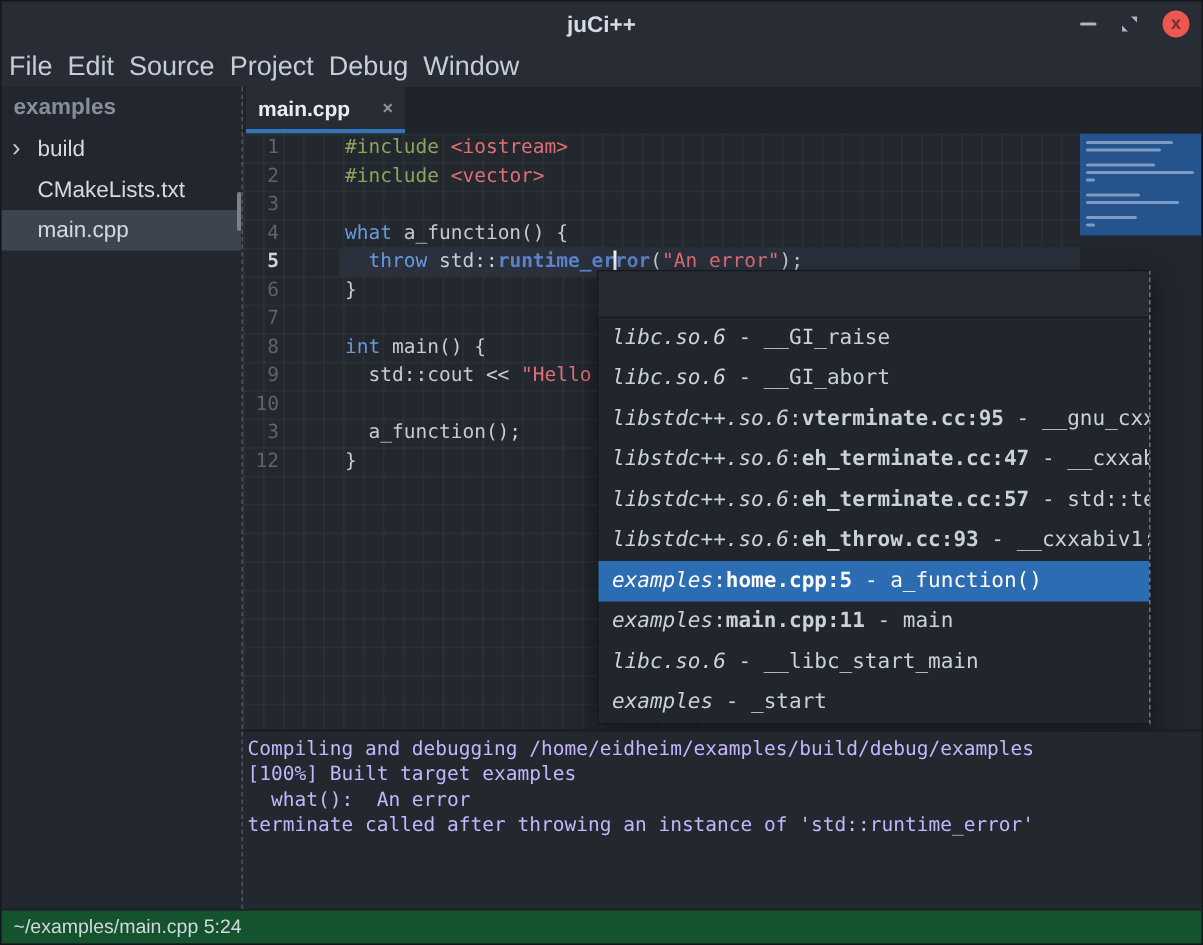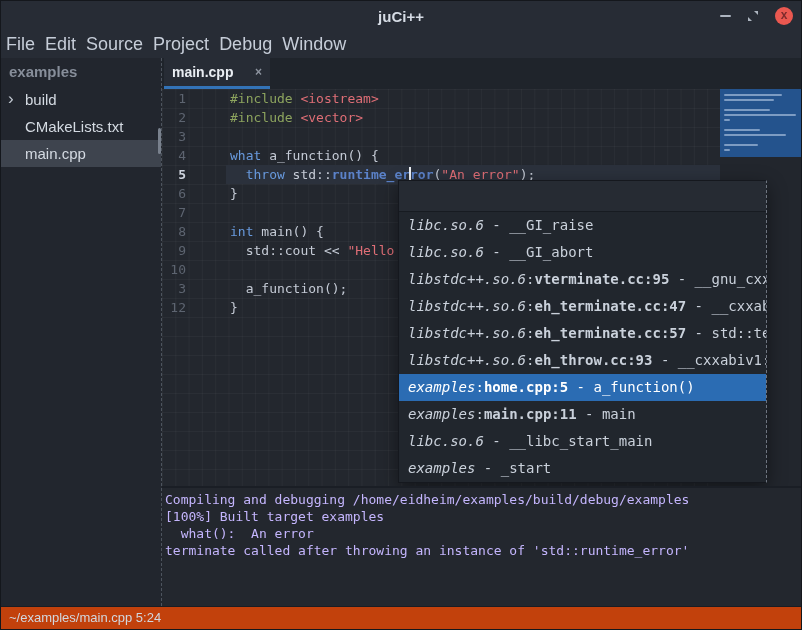--- a/index.html
+++ b/index.html
@@ -117,21 +117,21 @@
   .console {
     position:absolute; left:0; right:0; top:428px; bottom:0;
     background:#23272e; border-top:2px solid #1a1e25;
     font-family:"DejaVu Sans Mono", monospace; font-size:13px;
     color:#c4b5fd; padding:3px 0 0 3px;
   }
   .con-line { height:17px; line-height:17px; white-space:pre; }
   
   .statusbar {
     position:absolute; left:0; right:0; bottom:0; height:23px;
-    background:#c2410c; border-top:1px solid #191d24;
+    background:#14532d; border-top:1px solid #191d24;
     color:#d1d7df; font-size:13px; line-height:22px;
   }
   .status-left { position:absolute; left:8px; }
   .status-center { position:absolute; left:310px; }
 </style>
 </head>
 <body>
 
 <div class="window">
 

